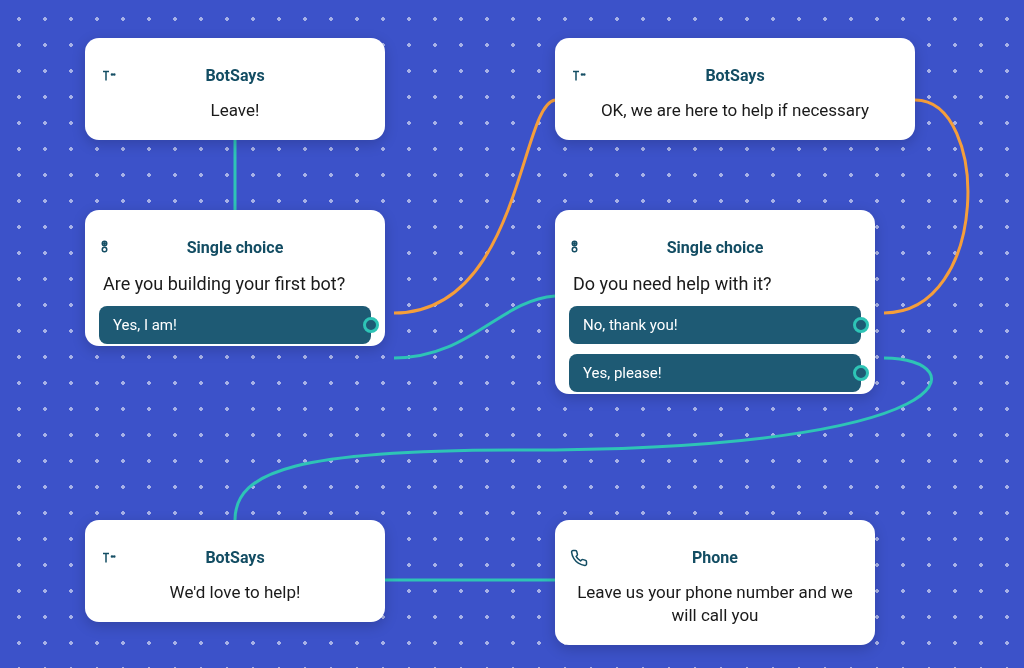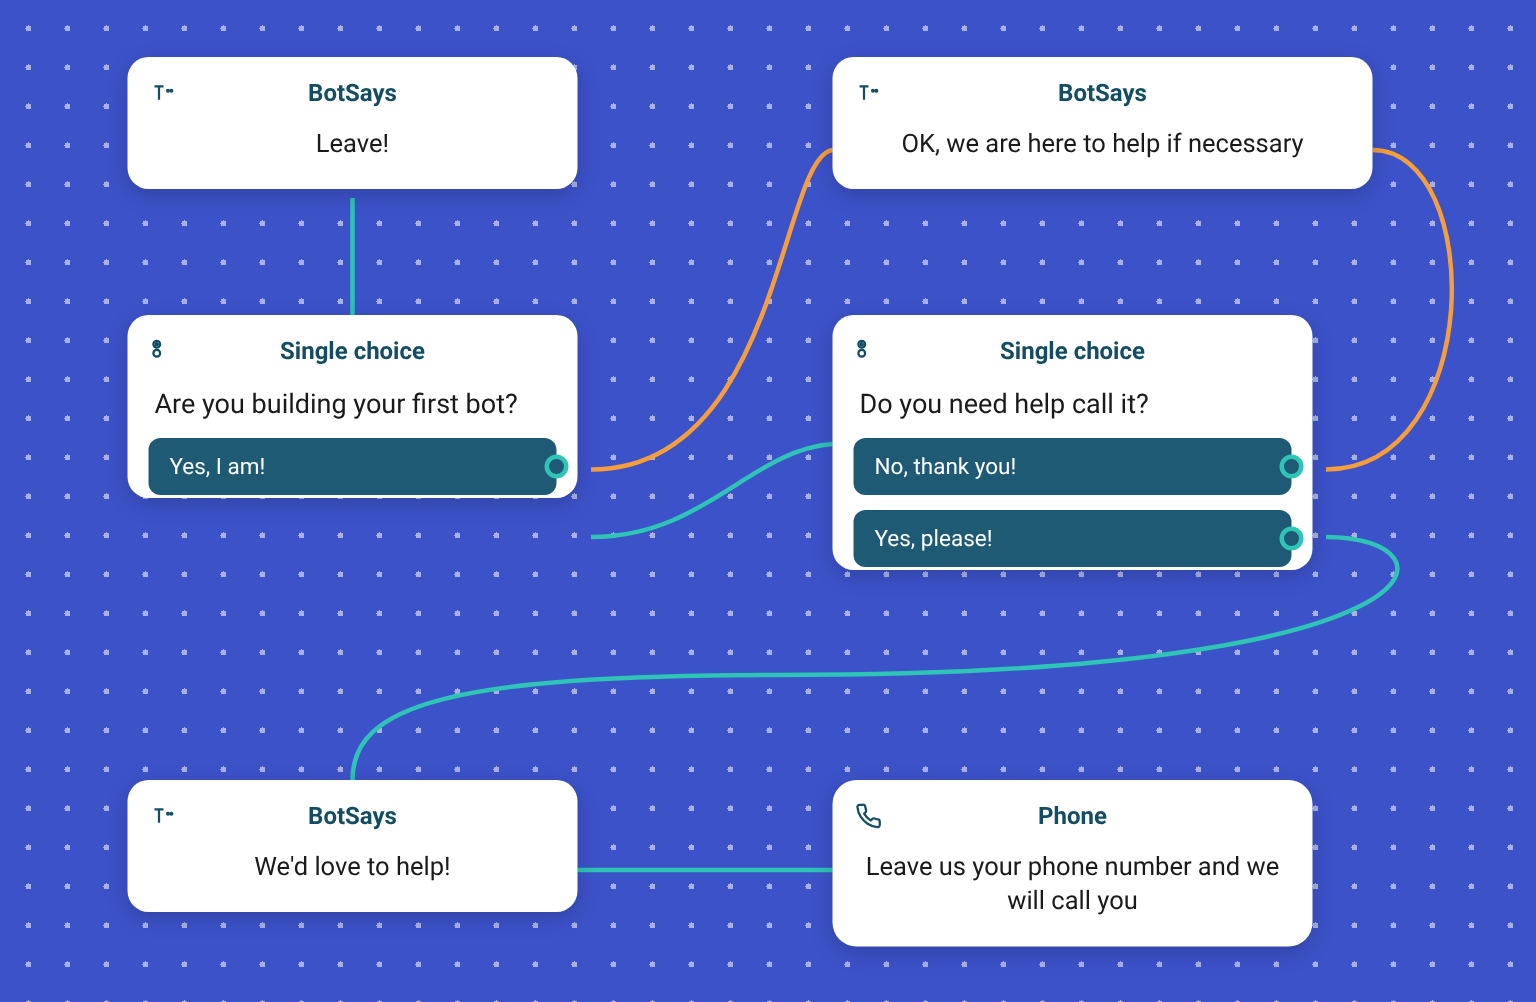--- a/index.html
+++ b/index.html
@@ -23,21 +23,21 @@
     position: absolute;
     background: #ffffff;
     border-radius: 14px;
     box-shadow: 0 4px 14px rgba(0,0,0,0.18);
     display: flex;
     flex-direction: column;
   }
   .node-header {
     display: flex;
     align-items: center;
-    padding: 14px 14px 8px 14px;
+    padding: 28px 14px 8px 14px;
     position: relative;
   }
   .node-header .title {
     flex: 1;
     text-align: center;
     font-size: 16px;
     font-weight: 700;
     color: #134d63;
   }
   .node-header .icon {
@@ -83,21 +83,21 @@
     border-radius: 50%;
     background: #1e5a74;
     border: 3px solid #2ec4b6;
   }
   
   #node-hello    { left: 85px;  top: 38px;  width: 300px; }
   #node-firstbot { left: 85px;  top: 210px; width: 300px; }
   #node-ok       { left: 555px; top: 38px;  width: 360px; }
   #node-needhelp { left: 555px; top: 210px; width: 320px; }
   #node-lovehelp { left: 85px;  top: 520px; width: 300px; }
-  #node-phone    { left: 555px; top: 520px; width: 320px; border-radius: 16px; }
+  #node-phone    { left: 555px; top: 520px; width: 320px; }
 </style>
 </head>
 <body>
 
 <div class="dotgrid"></div>
 
 <svg class="connectors">
 
   <path d="M 235 132 L 235 210" stroke="#2ec4b6" stroke-width="3" fill="none"></path>
 
@@ -165,21 +165,21 @@
     <span class="icon">
       <svg width="18" height="18" viewBox="0 0 24 24" fill="none" stroke="currentColor" stroke-width="2">
           <circle cx="6" cy="6" r="3"></circle>
           <circle cx="6" cy="6" r="1" fill="currentColor"></circle>
           <circle cx="6" cy="14" r="3"></circle>
         </svg>
     </span>
     <span class="title">Single choice</span>
   </div>
   <div class="choice-body">
-    <div class="choice-question">Do you need help call it?</div>
+    <div class="choice-question">Do you need help with it?</div>
     <div class="choice">
       <span>No, thank you!</span>
       <span class="port"></span>
     </div>
     <div class="choice">
       <span>Yes, please!</span>
       <span class="port"></span>
     </div>
   </div>
 </div>

